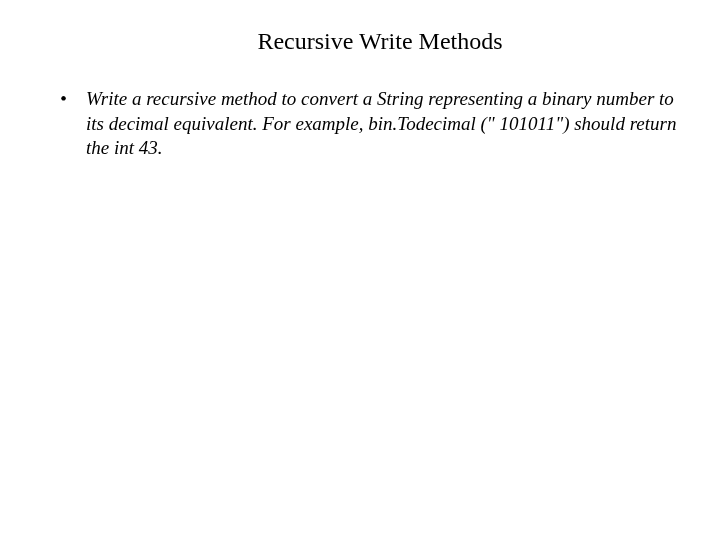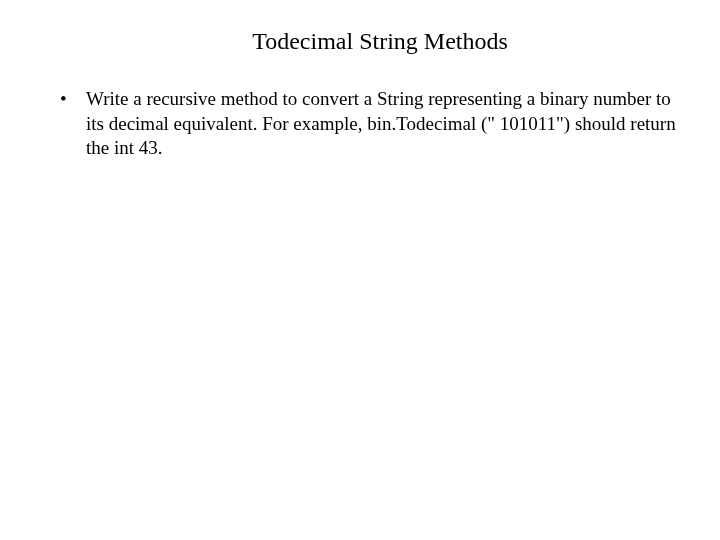--- a/index.html
+++ b/index.html
@@ -18,35 +18,36 @@
     .title {
       font-size: 24px;
       font-weight: normal;
       text-align: center;
       margin-bottom: 32px;
       margin-left: 40px;
     }
     .bullet-list {
       list-style: none;
       padding-left: 20px;
+      font-style: italic;
     }
     .bullet-item {
       font-size: 19px;
       line-height: 1.3;
       position: relative;
       padding-left: 26px;
     }
     .bullet-item::before {
       content: "•";
       position: absolute;
       left: 0;
       top: 0;
       font-size: 19px;
     }
   </style>
 </head>
 <body>
 
-<h1 class="title">Todecimal String Methods</h1>
+<h1 class="title">Recursive Write Methods</h1>
 
 <ul class="bullet-list">
   <li class="bullet-item">Write a recursive method to convert a String representing a binary number to its decimal equivalent. For example, bin.Todecimal (" 101011") should return the int 43.</li>
 </ul>
 
 </body></html>

